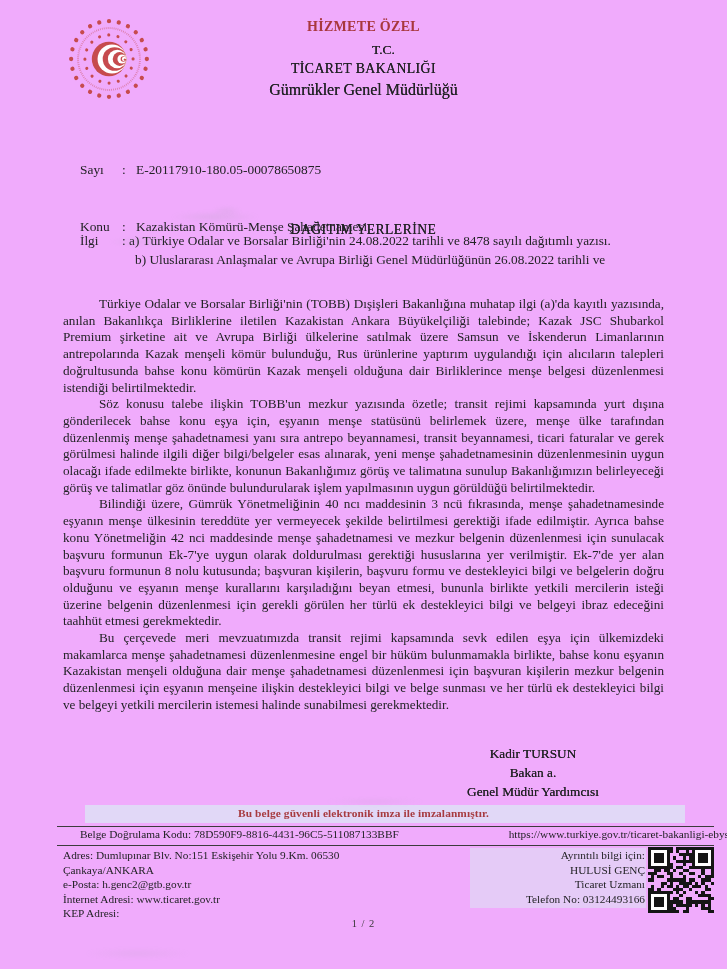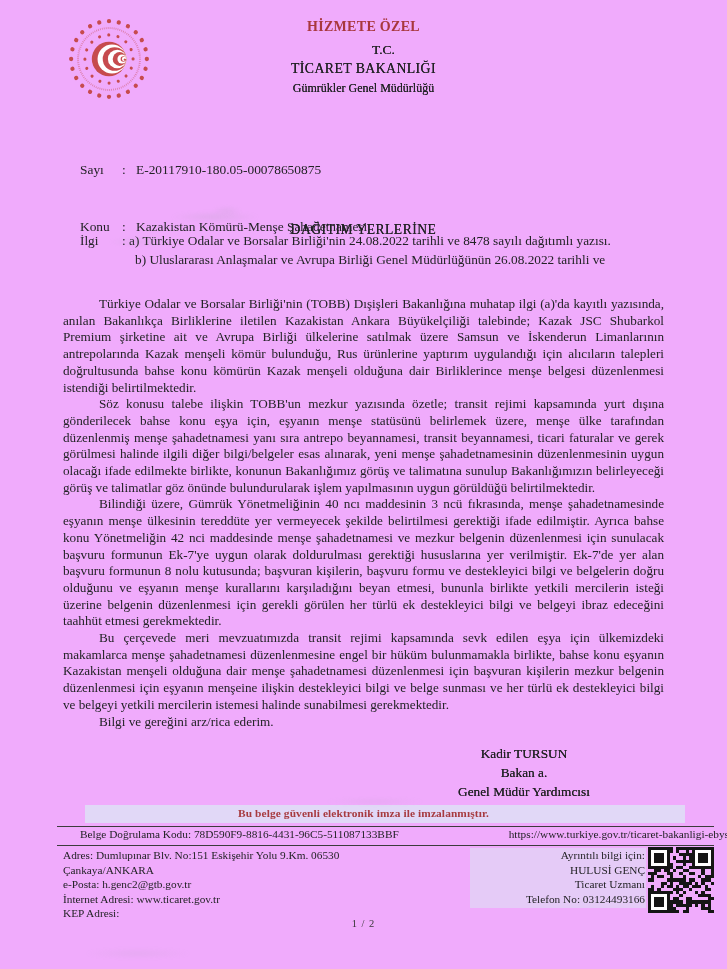--- a/index.html
+++ b/index.html
@@ -8,40 +8,40 @@
     background:#f0abfc;overflow:hidden;
     font-family:"Liberation Serif","DejaVu Serif",serif;
     color:#232326;
   }
   .abs{position:absolute;}
   .center{left:0;width:727px;text-align:center;}
   
   .classification{top:19px;font-size:14px;font-weight:bold;letter-spacing:.3px;color:#a8383d;}
   .republic{top:42px;font-size:13.5px;text-shadow:0 0 .4px #232326;padding-left:20px;}
   .ministry{top:61px;font-size:13.8px;letter-spacing:.4px;text-shadow:0 0 .4px #232326;}
-  .directorate{top:81px;font-size:12px;text-shadow:0 0 .3px #232326;}
+  .directorate{top:81px;font-size:16px;text-shadow:0 0 .3px #232326;}
   .logo{top:16px;left:66px;width:86px;height:86px;}
   
   .meta{top:123px;left:80px;font-size:13.4px;line-height:21px;}
   .meta-row{display:flex;margin-top:36px;}
   .meta-label{width:42px;}
   .meta-sep{width:14px;}
   
   .recipient{top:203px;font-size:13.6px;letter-spacing:.5px;text-shadow:0 0 .3px #232326;margin-top:19px;}
   
   .reference{top:231px;left:80px;font-size:13.3px;line-height:19px;}
   .ref-label{position:absolute;left:0;top:0;}
   .ref-lines{margin-left:42px;white-space:nowrap;}
   .ref-line-b{padding-left:13px;}
   
   .body-text{top:296px;left:63px;width:601px;font-size:13.2px;line-height:16.7px;text-align:justify;}
   .body-text p{margin:0;text-indent:36px;}
   .closing{margin-top:1px;}
   
-  .signature{top:744px;left:399px;width:250px;text-align:center;font-size:13.3px;line-height:19px;text-shadow:0 0 .3px #232326;}
+  .signature{top:744px;left:408px;width:250px;text-align:center;font-size:13.3px;line-height:19px;text-shadow:0 0 .3px #232326;}
   
   .esign-band{top:805px;left:85px;width:600px;height:18px;background:#dce7f5;opacity:.75;}
   .esign-notice{top:807px;font-size:11.4px;color:#a73b40;font-weight:bold;letter-spacing:.1px;}
   .rule{left:57px;width:657px;height:0;border-top:1.2px solid #3c3c3c;}
   .rule1{top:826px;} .rule2{top:845px;}
   .verify-row{top:828px;left:80px;width:649px;display:flex;justify-content:space-between;font-size:11.3px;gap:12px;}
   .addr{top:848px;left:63px;font-size:11.3px;line-height:14.5px;}
   .contact-tint{top:848px;left:470px;width:176px;height:60px;background:#dde6f3;opacity:.55;}
   .contact{top:848px;left:395px;width:250px;text-align:right;font-size:11.3px;line-height:14.5px;}
   .qr{top:847px;left:648px;width:66px;height:66px;}
@@ -100,21 +100,20 @@
       <div>: a) Türkiye Odalar ve Borsalar Birliği'nin 24.08.2022 tarihli ve 8478 sayılı dağıtımlı yazısı.</div>
       <div class="ref-line-b">b) Uluslararası Anlaşmalar ve Avrupa Birliği Genel Müdürlüğünün 26.08.2022 tarihli ve</div>
     </div>
   </div>
 
   <div class="abs body-text">
     <p>Türkiye Odalar ve Borsalar Birliği'nin (TOBB) Dışişleri Bakanlığına muhatap ilgi (a)'da kayıtlı yazısında, anılan Bakanlıkça Birliklerine iletilen Kazakistan Ankara Büyükelçiliği talebinde; Kazak JSC Shubarkol Premium şirketine ait ve Avrupa Birliği ülkelerine satılmak üzere Samsun ve İskenderun Limanlarının antrepolarında Kazak menşeli kömür bulunduğu, Rus ürünlerine yaptırım uygulandığı için alıcıların talepleri doğrultusunda bahse konu kömürün Kazak menşeli olduğuna dair Birliklerince menşe belgesi düzenlenmesi istendiği belirtilmektedir.</p>
     <p>Söz konusu talebe ilişkin TOBB'un mezkur yazısında özetle; transit rejimi kapsamında yurt dışına gönderilecek bahse konu eşya için, eşyanın menşe statüsünü belirlemek üzere, menşe ülke tarafından düzenlenmiş menşe şahadetnamesi yanı sıra antrepo beyannamesi, transit beyannamesi, ticari faturalar ve gerek görülmesi halinde ilgili diğer bilgi/belgeler esas alınarak, yeni menşe şahadetnamesinin düzenlenmesinin uygun olacağı ifade edilmekte birlikte, konunun Bakanlığımız görüş ve talimatına sunulup Bakanlığımızın belirleyeceği görüş ve talimatlar göz önünde bulundurularak işlem yapılmasının uygun görüldüğü belirtilmektedir.</p>
     <p>Bilindiği üzere, Gümrük Yönetmeliğinin 40 ncı maddesinin 3 ncü fıkrasında, menşe şahadetnamesinde eşyanın menşe ülkesinin tereddüte yer vermeyecek şekilde belirtilmesi gerektiği ifade edilmiştir. Ayrıca bahse konu Yönetmeliğin 42 nci maddesinde menşe şahadetnamesi ve mezkur belgenin düzenlenmesi için sunulacak başvuru formunun Ek-7'ye uygun olarak doldurulması gerektiği hususlarına yer verilmiştir. Ek-7'de yer alan başvuru formunun 8 nolu kutusunda; başvuran kişilerin, başvuru formu ve destekleyici bilgi ve belgelerin doğru olduğunu ve eşyanın menşe kurallarını karşıladığını beyan etmesi, bununla birlikte yetkili mercilerin isteği üzerine belgenin düzenlenmesi için gerekli görülen her türlü ek destekleyici bilgi ve belgeyi ibraz edeceğini taahhüt etmesi gerekmektedir.</p>
     <p>Bu çerçevede meri mevzuatımızda transit rejimi kapsamında sevk edilen eşya için ülkemizdeki makamlarca menşe şahadetnamesi düzenlenmesine engel bir hüküm bulunmamakla birlikte, bahse konu eşyanın Kazakistan menşeli olduğuna dair menşe şahadetnamesi düzenlenmesi için başvuran kişilerin mezkur belgenin düzenlenmesi için eşyanın menşeine ilişkin destekleyici bilgi ve belge sunması ve her türlü ek destekleyici bilgi ve belgeyi yetkili mercilerin istemesi halinde sunabilmesi gerekmektedir.</p>
-    <p class="closing">Bilgi ve gereğini arz/rica ederim.</p>
   </div>
 
   <div class="abs signature">
     <div>Kadir TURSUN</div>
     <div>Bakan a.</div>
     <div>Genel Müdür Yardımcısı</div>
   </div>
 
   <div class="abs esign-band"></div>
   <div class="abs center esign-notice">Bu belge güvenli elektronik imza ile imzalanmıştır.</div>

